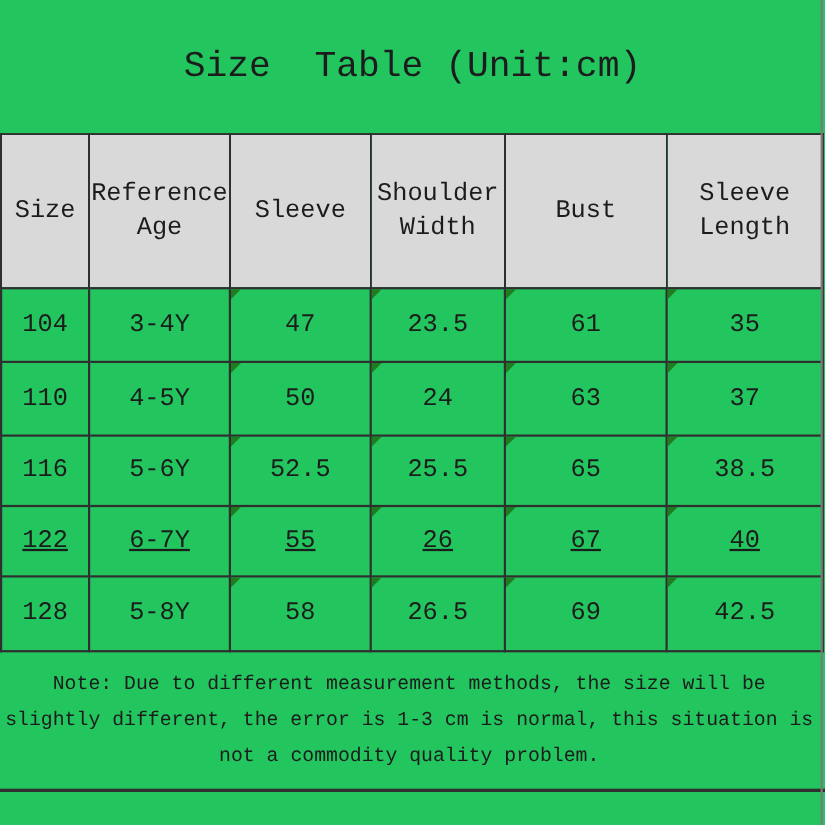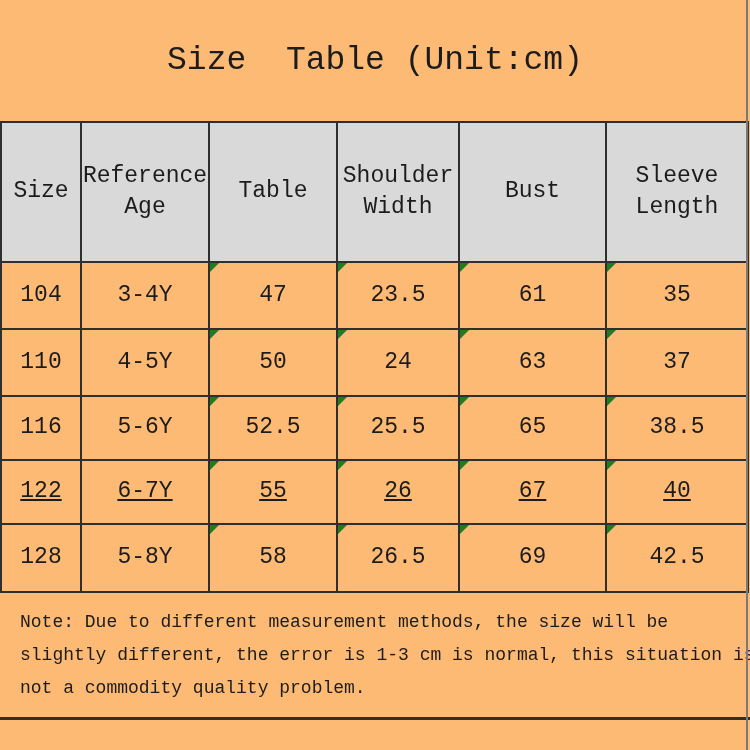--- a/index.html
+++ b/index.html
@@ -12,21 +12,21 @@
   *{margin:0;padding:0;box-sizing:border-box;}
   html,body{background:#ffffff;}
   body{
     font-family:"Liberation Mono","DejaVu Sans Mono",monospace;
     color:var(--text);
   }
   .page{
     position:relative;
     width:750px;
     height:750px;
-    background:#fdba74;
+    background:#22c55e;
     overflow:hidden;
   }
   .right-edge{
     position:absolute;
     top:0;
     right:2px;
     width:2px;
     height:750px;
     background:var(--edge);
   }
@@ -71,24 +71,25 @@
     top:0;
     left:0;
     width:0;
     height:0;
     border-top:9px solid var(--marker);
     border-right:9px solid transparent;
   }
   .note-section{
     height:127px;
     border-bottom:3px solid var(--border);
-    padding:13px 8px 0 20px;
+    padding:13px 8px 0 2px;
     font-size:18px;
     line-height:33px;
     color:var(--text);
+    text-align:center;
   }
   .note-text{
     width:740px;
   }
 </style>
 </head>
 <body>
 
 <div class="page">
 
@@ -102,21 +103,21 @@
       <col style="width:128px">
       <col style="width:128px">
       <col style="width:122px">
       <col style="width:147px">
       <col style="width:142px">
     </colgroup>
     <thead>
       <tr>
         <th>Size</th>
         <th>Reference Age</th>
-        <th>Table</th>
+        <th>Sleeve</th>
         <th>Shoulder Width</th>
         <th>Bust</th>
         <th>Sleeve Length</th>
       </tr>
     </thead>
     <tbody>
       <tr>
         <td><span>104</span></td>
         <td><span>3-4Y</span></td>
         <td><span class="marker"></span><span>47</span></td>

